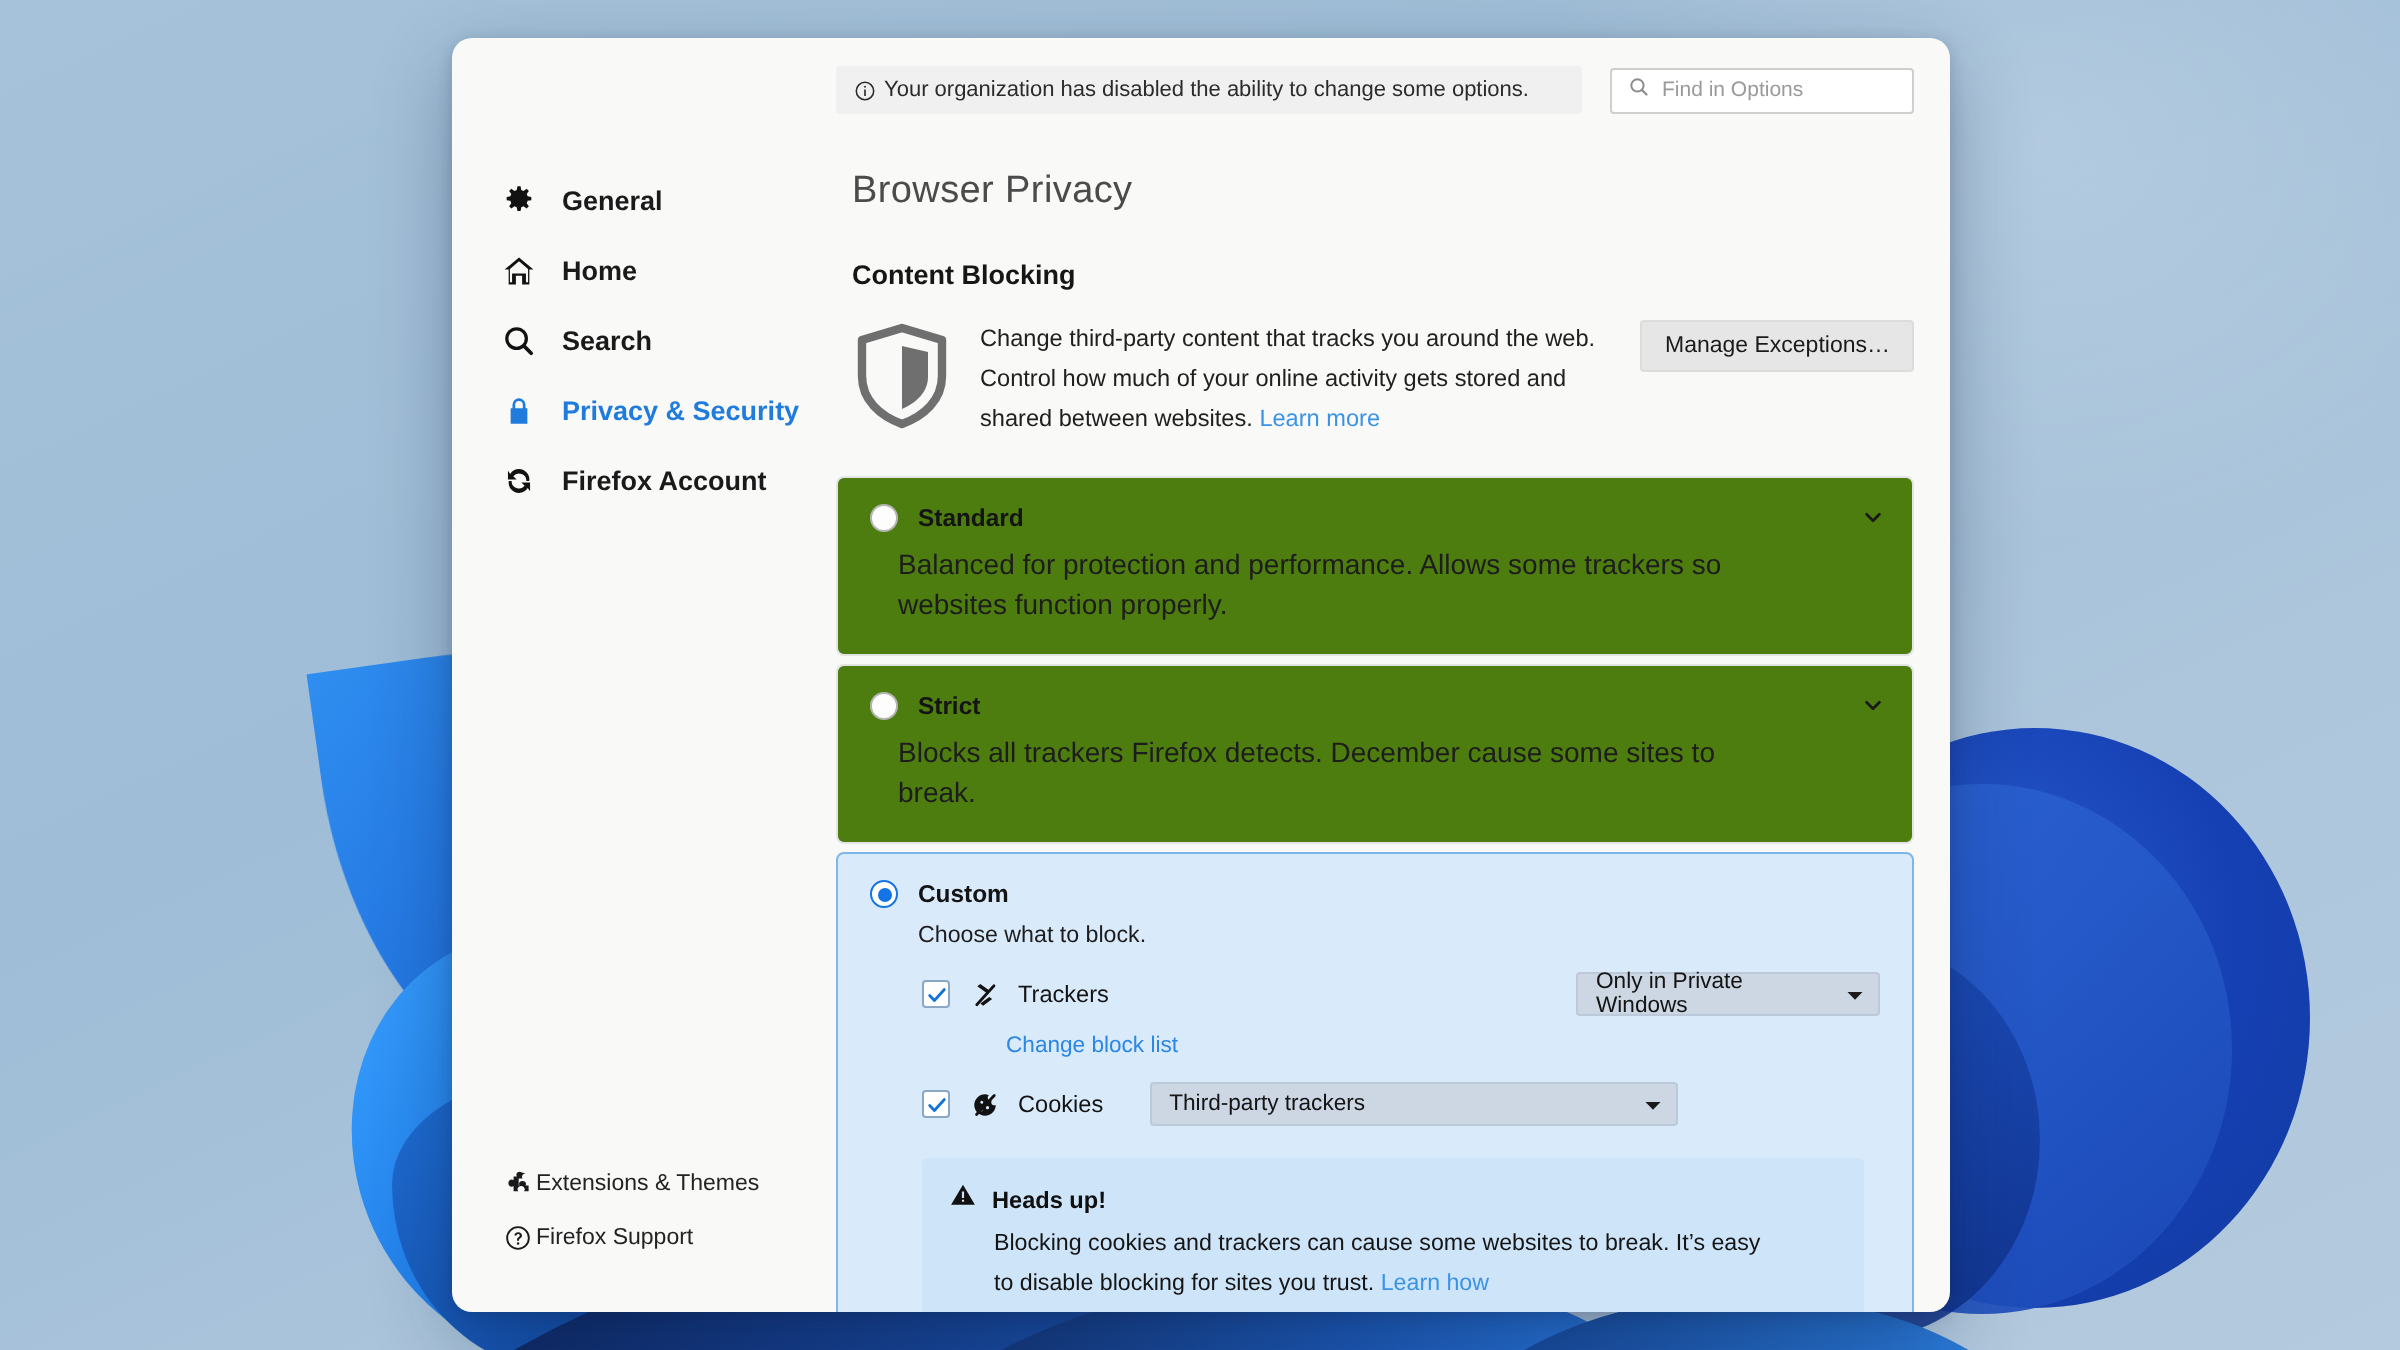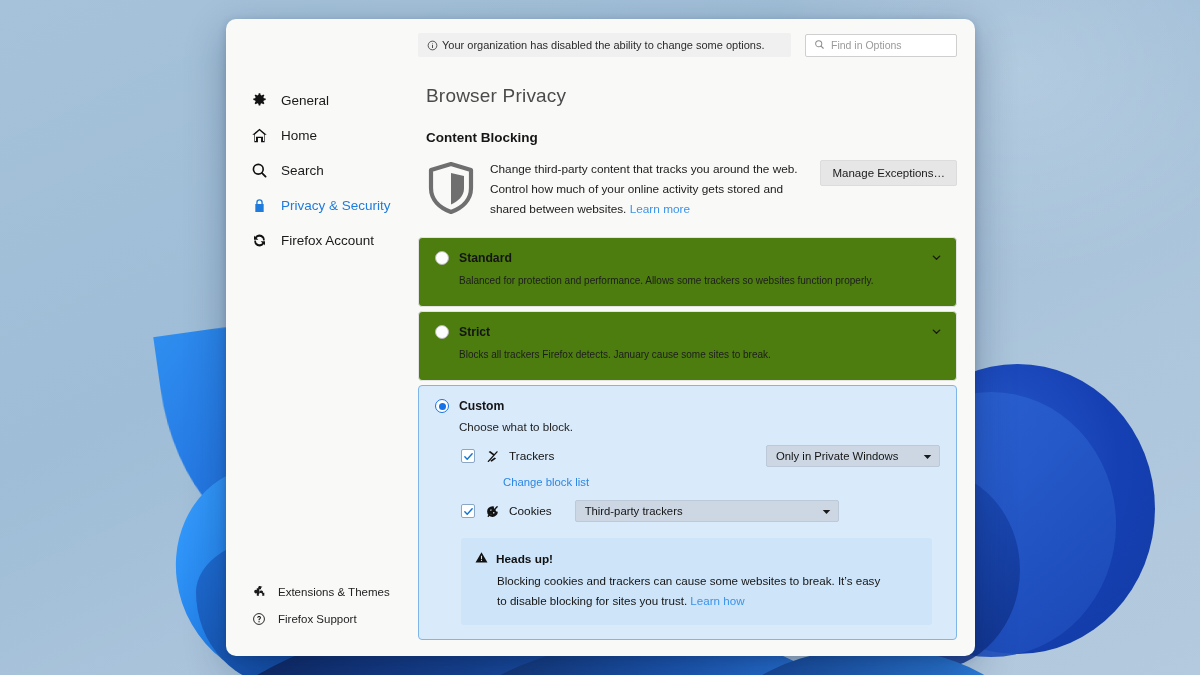--- a/index.html
+++ b/index.html
@@ -110,27 +110,28 @@
     flex: 0 0 192px;
   }
   .nav-list { margin-top: 6px; }
   .nav-item {
     display: flex; align-items: center;
     gap: 12px;
     padding: 8px 0 8px 24px;
     font-size: 13.5px;
     color: #1a1a1a;
     cursor: default;
+    font-weight: bold;
   }
   .nav-item .ico { width: 19px; height: 19px; display: flex; align-items: center; justify-content: center; flex: 0 0 19px;}
   .nav-item.active { color: #1f7bdc; }
   .sidebar-footer { margin-top: auto; padding-bottom: 24px; }
   .foot-item {
     display: flex; align-items: center;
-    gap: 12px;
+    gap: 2px;
     padding: 6px 0 6px 25px;
     font-size: 11.5px;
     color: #232323;
   }
   .foot-item .ico { width: 15px; height: 15px; display:flex; align-items:center; justify-content:center; flex: 0 0 15px;}
 
   
   .main {
     flex: 1;
     padding: 0 18px 0 0;
@@ -237,24 +238,24 @@
   .radio.checked::after {
     content: "";
     position: absolute;
     left: 2.5px; top: 2.5px;
     width: 7px; height: 7px;
     border-radius: 50%;
     background: #1473e6;
   }
   .card-label { font-size: 12.2px; font-weight: 700; color: #141414; }
   .card-desc {
-    font-size: 10px;
+    font-size: 14px;
     color: #1d1d1d;
     line-height: 20px;
-    margin: 6px 0 0 24px;
+    margin: 6px 0 0 14px;
     max-width: 440px;
   }
   .chev {
     position: absolute;
     right: 14px; top: 13px;
     width: 12px; height: 12px;
     display: flex; align-items: center; justify-content: center;
   }
 
   .card.custom {
@@ -286,21 +287,21 @@
     background: #ccd7e3;
     border: 1px solid #bcc9d8;
     border-radius: 2px;
     display: flex; align-items: center;
     padding: 0 7px 0 9px;
     font-size: 11.3px;
     color: #141414;
     cursor: pointer;
   }
   .select .arrow { margin-left: auto; padding-left: 10px; display:flex; }
-  .select-trackers { width: 174px; margin-left: auto; }
+  .select-trackers { width: 152px; margin-left: auto; }
   .select-cookies { width: 264px; margin-left: 14px; }
 
   .sublink {
     font-size: 11.3px;
     color: #2b87e3;
     margin: 9px 0 0 68px;
     cursor: pointer;
   }
 
   .headsup {
@@ -467,21 +468,21 @@
               <path fill="none" stroke="#1a1a1a" stroke-width="3" stroke-linecap="round" stroke-linejoin="round" d="M5 9l7 7 7-7"></path>
             </svg>
         </span>
       </div>
 
       <div class="card">
         <div class="card-head">
           <span class="radio"></span>
           <span class="card-label">Strict</span>
         </div>
-        <div class="card-desc">Blocks all trackers Firefox detects. January cause some sites to break.</div>
+        <div class="card-desc">Blocks all trackers Firefox detects. December cause some sites to break.</div>
         <span class="chev">
           <svg width="11" height="11" viewBox="0 0 24 24">
               <path fill="none" stroke="#1a1a1a" stroke-width="3" stroke-linecap="round" stroke-linejoin="round" d="M5 9l7 7 7-7"></path>
             </svg>
         </span>
       </div>
 
       <div class="card custom">
         <div class="card-head">
           <span class="radio checked"></span>

